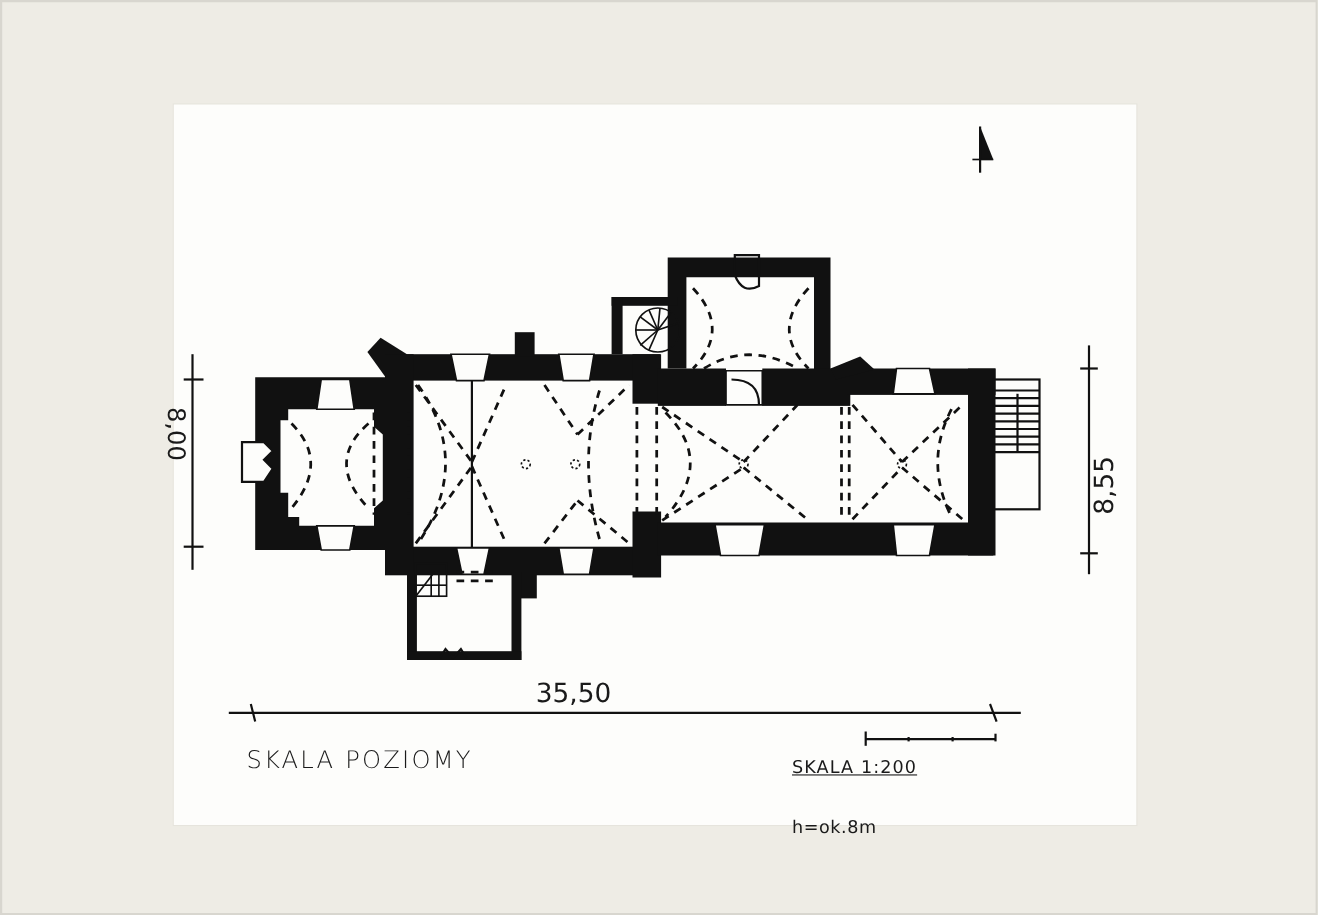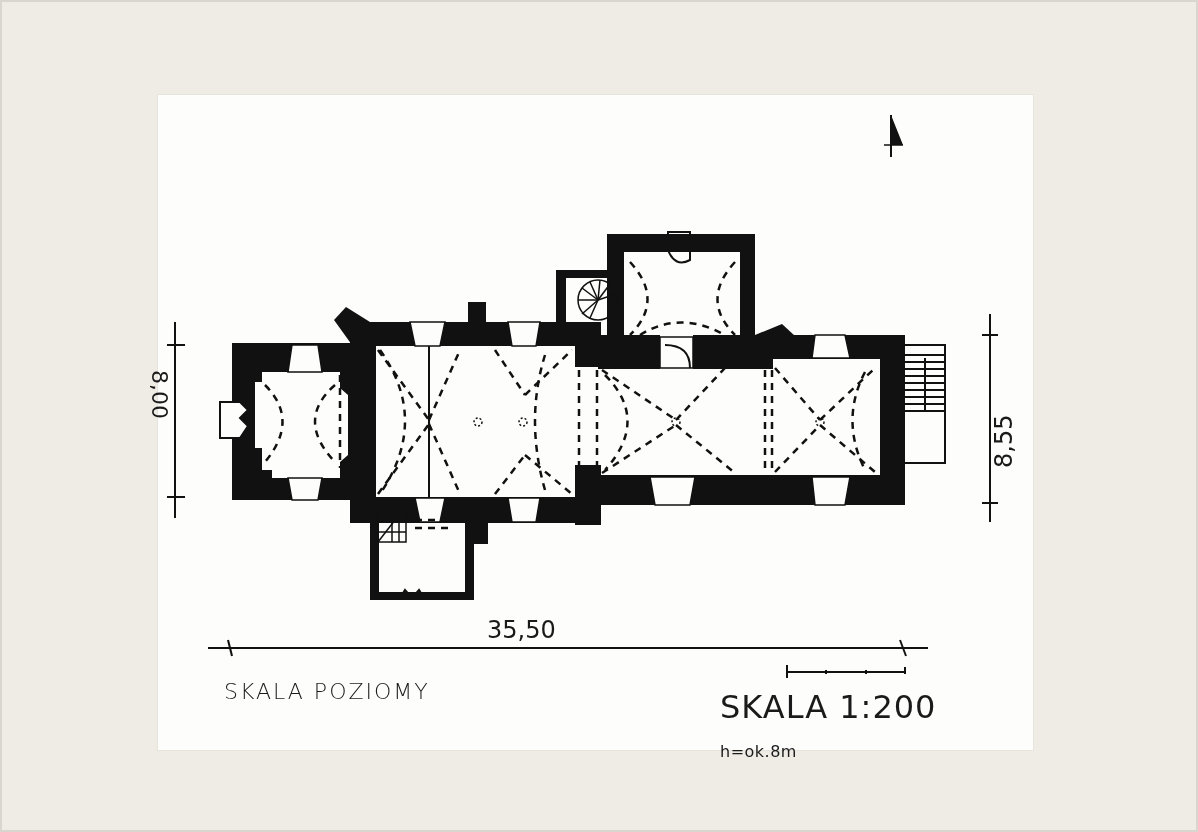--- a/index.html
+++ b/index.html
@@ -19,21 +19,21 @@
     background: #fdfdfb;
     box-shadow: 0 0 0 1px #e6e4dd;
   }
   svg.plan { position: absolute; left: 0; top: 0; }
   .lbl {
     position: absolute; color: #1a1a1a;
     font-family: "DejaVu Sans", sans-serif;
     white-space: nowrap;
   }
   .title { left: 224px; top: 679px; font-size: 22px; letter-spacing: 2px; font-weight: 300; }
-  .scale { left: 720px; top: 688px; font-size: 32px; letter-spacing: 1px; }
+  .scale { left: 720px; top: 688px; font-size: 16px; letter-spacing: 1px; text-decoration: underline; }
   .height { left: 720px; top: 742px; font-size: 16px; letter-spacing: 0.5px; }
   .dim-h { left: 487px; top: 616px; font-size: 24px; }
   .dim-left { left: 172px; top: 370px; font-size: 22px; transform-origin: left top; transform: translate(0,0) rotate(90deg); }
   .dim-right { left: 990px; top: 468px; font-size: 24px; transform-origin: left top; transform: rotate(-90deg); }
 </style>
 </head>
 <body>
 
 <div class="mat"></div>
 <div class="sheet"></div>

